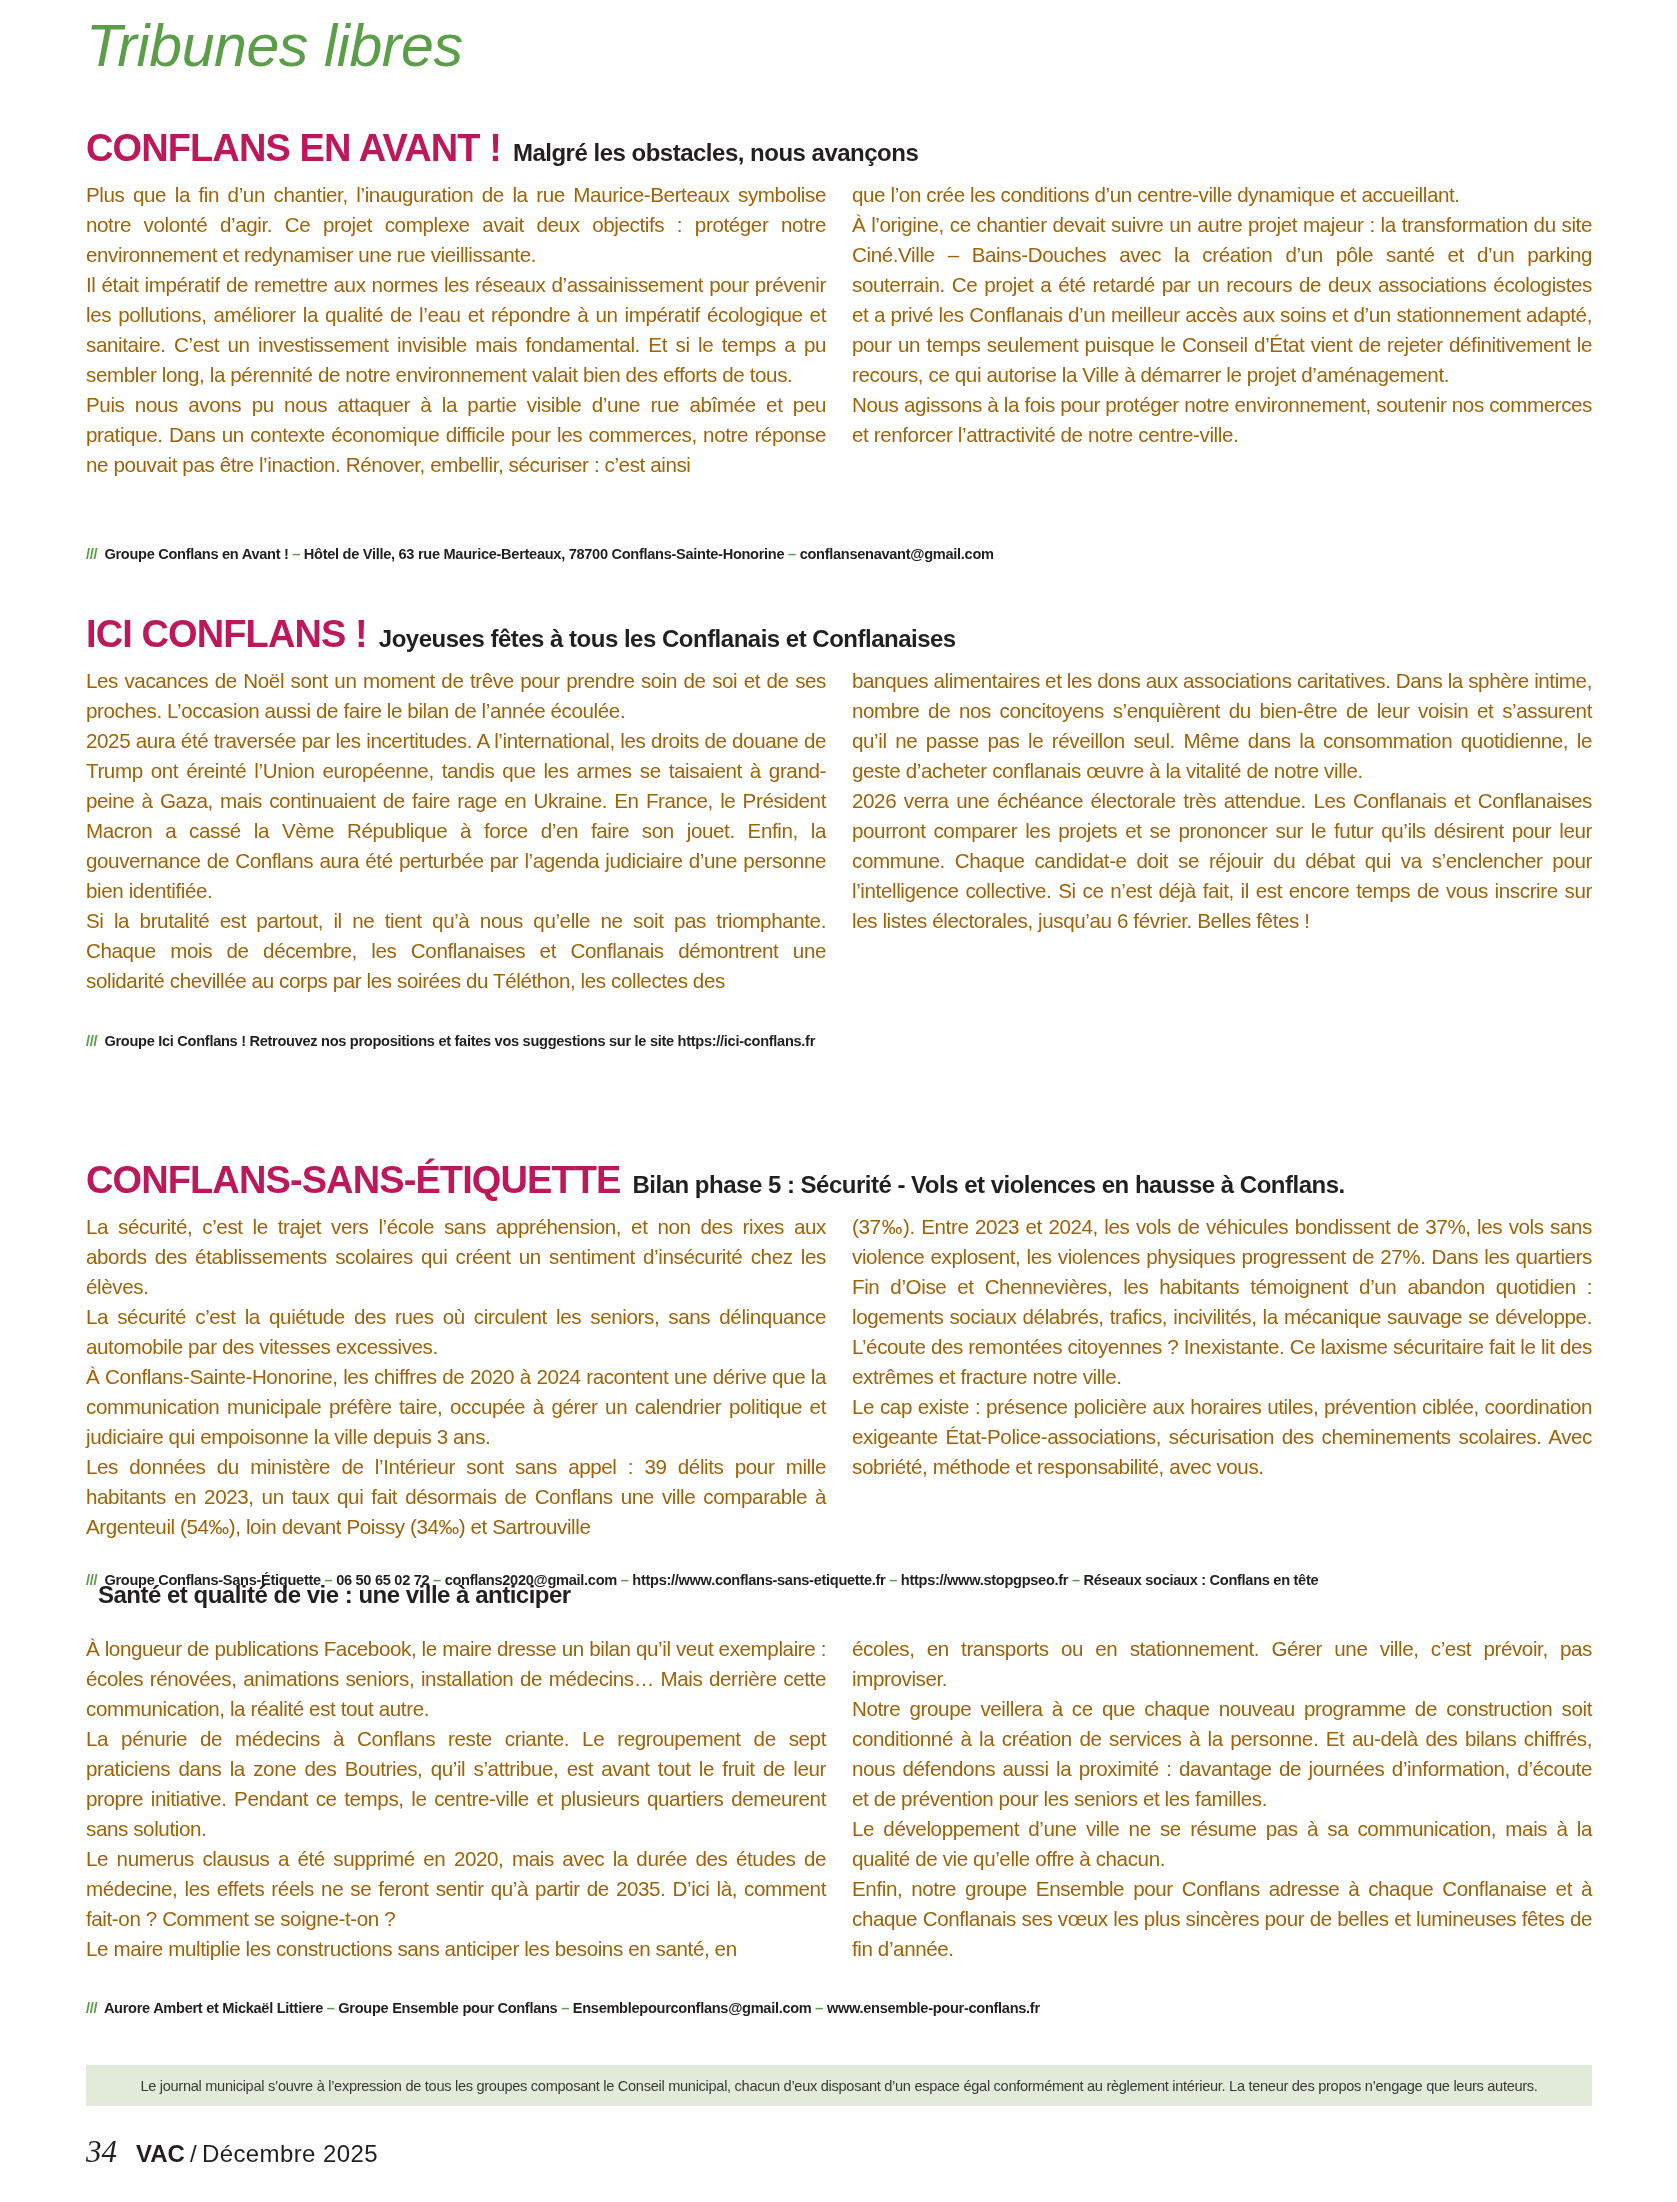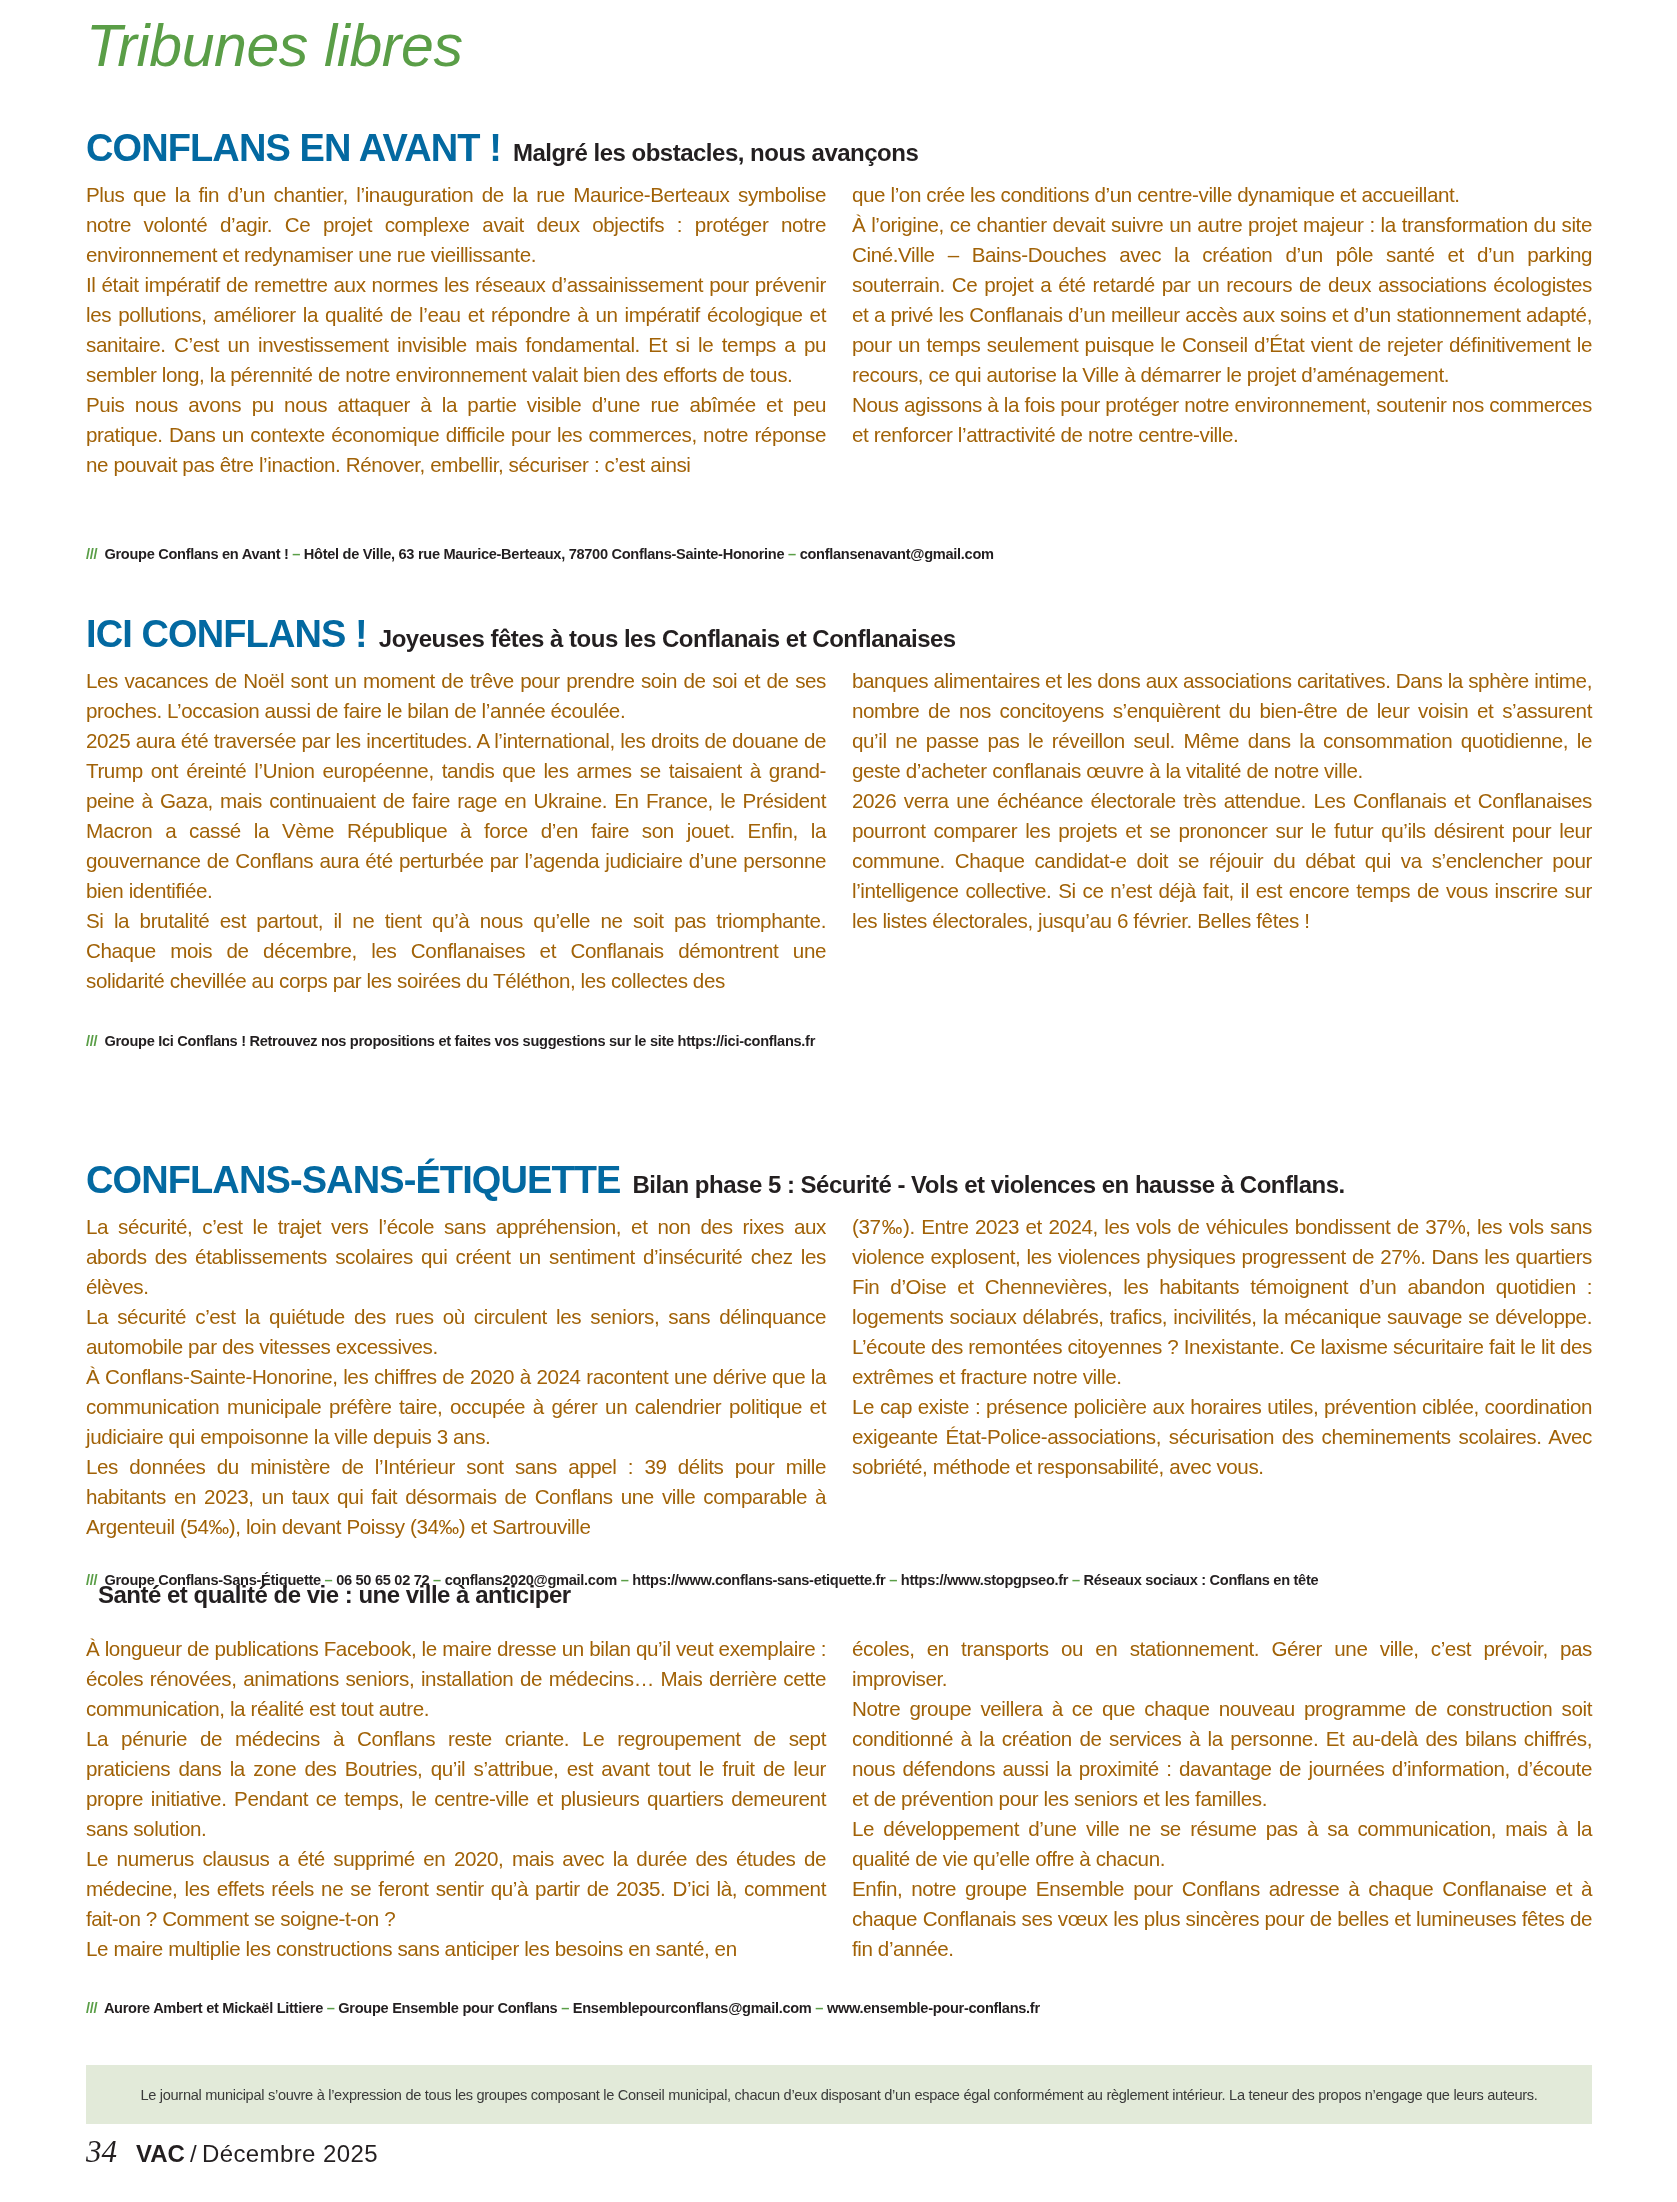--- a/index.html
+++ b/index.html
@@ -1,28 +1,28 @@
 <!DOCTYPE html>
 <html style="font-size:13.8px"><head>
 <meta charset="utf-8">
 <style>
   html, body { margin: 0; padding: 0; background: #ffffff; }
   body { width: 1678px; height: 2203px; position: relative; overflow: hidden; font-family: "Liberation Sans", sans-serif; color: #231f20; }
   .page-title { position: absolute; left: 86px; top: 12px; font-family: Liberation Sans, sans-serif; font-style: italic; font-size: 59px; color: #5a9e47; letter-spacing: -0.4px; margin: 0; font-weight: normal; }
   .section { position: absolute; left: 86px; width: 1506px; }
   .sec-head { height: 43px; white-space: nowrap; display: flex; align-items: baseline; }
-  .sec-group { font-family: "Liberation Sans", sans-serif; font-weight: bold; font-size: 38px; color: #0369a1; letter-spacing: -0.9px; transform-origin: left; display: inline-block; }
+  .sec-group { font-family: "Liberation Sans", sans-serif; font-weight: bold; font-size: 38px; color: #be185d; letter-spacing: -0.9px; transform-origin: left; display: inline-block; }
   .sec-sub { font-family: "Liberation Sans", sans-serif; font-weight: bold; font-size: 24px; color: #231f20; margin-left: 12px; letter-spacing: -0.5px; }
   .cols { display: flex; justify-content: space-between; margin-top: 10.3px; }
   .col { width: 740px; font-size: 20.6px; line-height: 30px; text-align: justify; letter-spacing: -0.4px; color: #a16207; }
   .col p { margin: 0; }
   .sig { position: absolute; left: 0; font-size: 14.6px; font-weight: bold; color: #231f20; white-space: nowrap; letter-spacing: -0.3px; }
   .slashes { color: #5a9e47; font-weight: bold; margin-right: 3.4px; }
   .sep { color: #5a9e47; }
-  .notice { position: absolute; left: 86px; top: 2065px; width: 1506px; height: 59px; background: #e2ead9; font-size: 14.6px; color: #3a3a3a; display: flex; align-items: center; justify-content: center; letter-spacing: -0.3px; white-space: nowrap; }
+  .notice { position: absolute; left: 86px; top: 2065px; width: 1506px; height: 41px; background: #e2ead9; font-size: 14.6px; color: #3a3a3a; display: flex; align-items: center; justify-content: center; letter-spacing: -0.3px; white-space: nowrap; }
   .page-footer { position: absolute; left: 86px; top: 2134px; display: flex; align-items: baseline; white-space: nowrap; }
   .page-num { font-family: "Liberation Serif", serif; font-style: italic; font-size: 31px; color: #231f20; margin-right: 19px; }
   .mag { font-weight: bold; font-size: 24px; color: #231f20; }
   .slash-sep { font-size: 24px; color: #231f20; margin: 0 5.2px; }
   .issue { font-size: 24px; color: #231f20; letter-spacing: 0.4px; }
 </style>
 </head>
 <body>
 
 <h1 class="page-title">Tribunes libres</h1>

